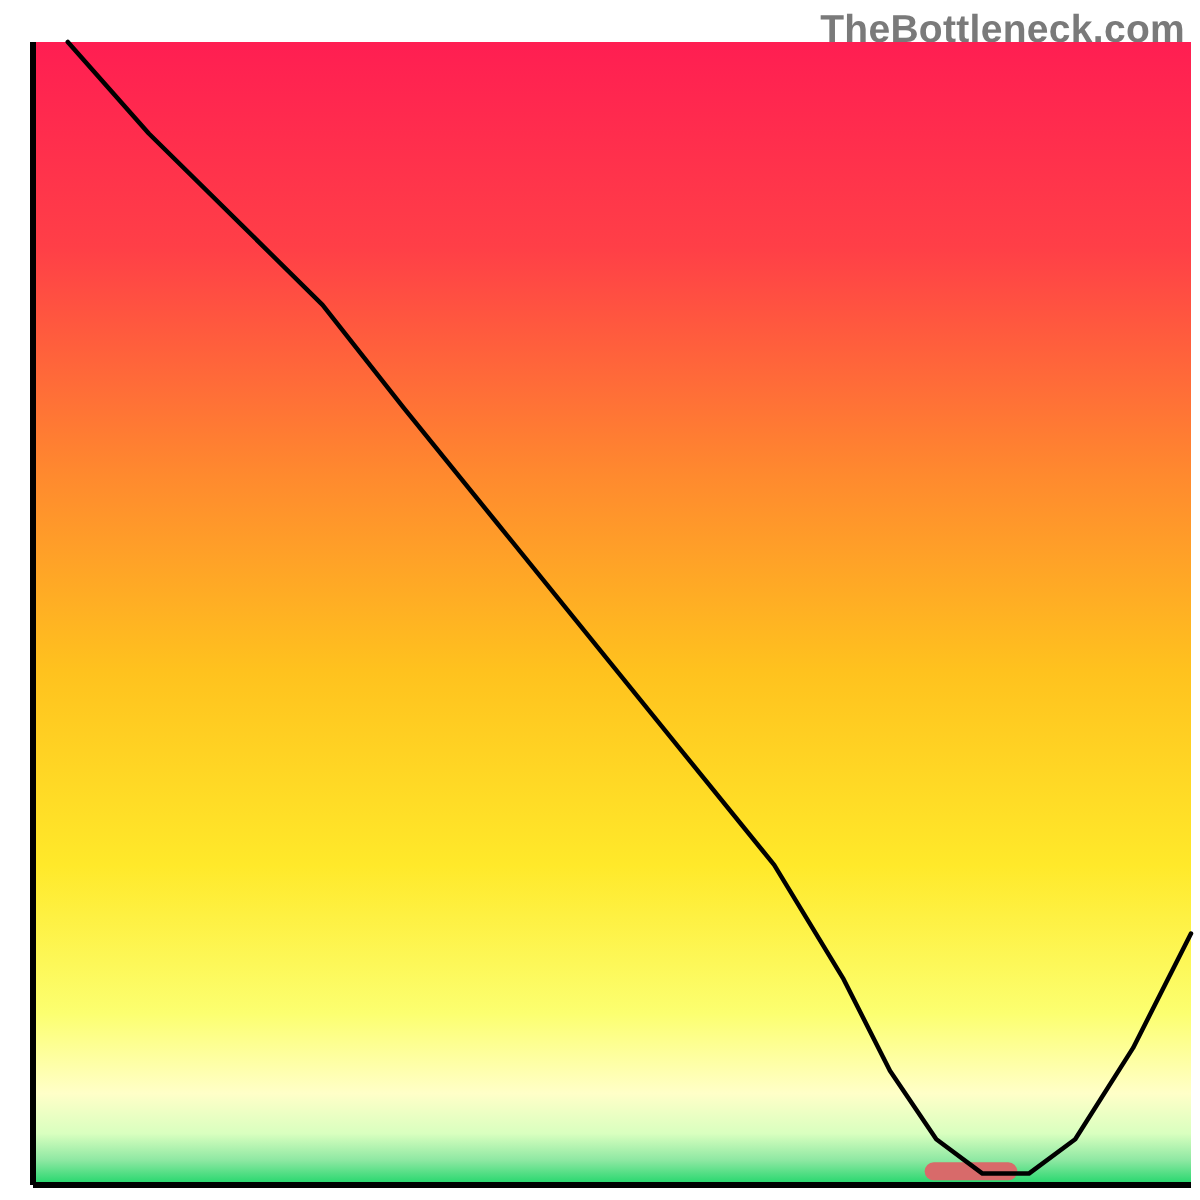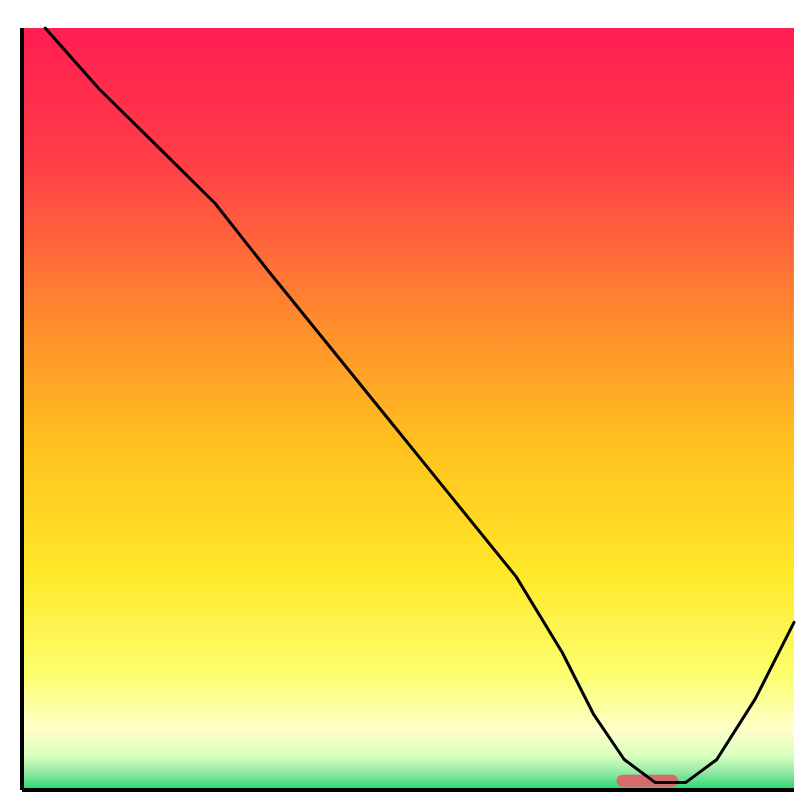--- a/index.html
+++ b/index.html
@@ -29,20 +29,21 @@
   svg {
     position: absolute;
     left: 0;
     top: 0;
   }
 </style>
 </head>
 <body>
 
 <div class="chart-wrap">
+  <div class="watermark">TheBottleneck.com</div>
   <svg id="chart-svg" width="800" height="800" viewBox="0 0 800 800">
       <defs>
         <linearGradient id="bg-grad" x1="0" y1="0" x2="0" y2="1">
           <stop offset="0%" stop-color="#ff1e52"></stop>
           <stop offset="18%" stop-color="#ff3f47"></stop>
           <stop offset="38%" stop-color="#ff8a2e"></stop>
           <stop offset="55.00000000000001%" stop-color="#ffc21e"></stop>
           <stop offset="72%" stop-color="#ffe92a"></stop>
           <stop offset="85%" stop-color="#fcff70"></stop>
           <stop offset="92%" stop-color="#ffffc8"></stop>

